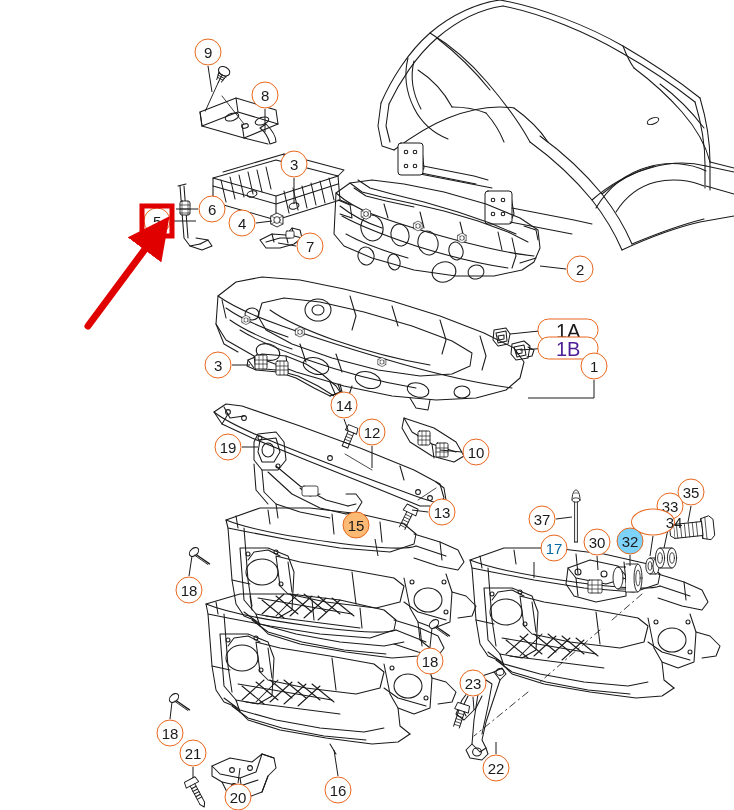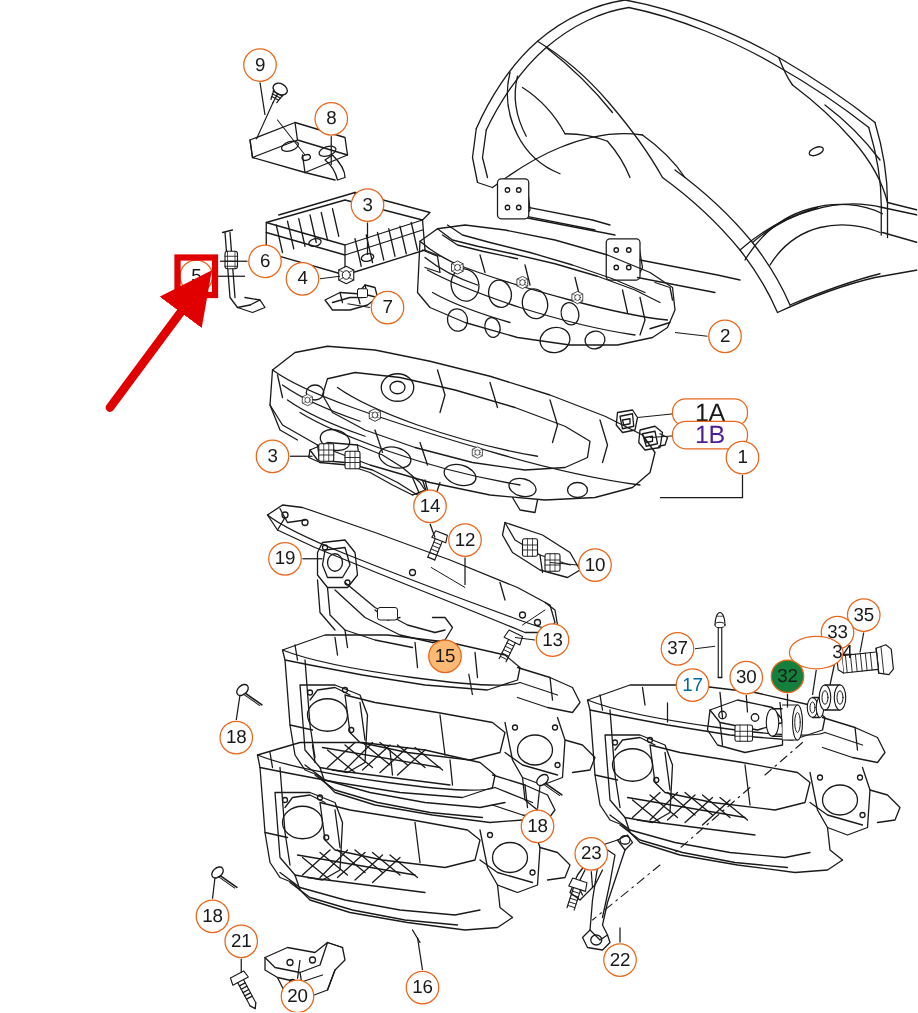--- a/index.html
+++ b/index.html
@@ -707,21 +707,21 @@
       <div class="callout circle" style="left: 344px; top: 405px; border-color: rgb(232, 103, 28); background: rgb(255, 255, 255); color: rgb(26, 26, 26);">14</div>
       <div class="callout circle" style="left: 372px; top: 432px; border-color: rgb(232, 103, 28); background: rgb(255, 255, 255); color: rgb(26, 26, 26);">12</div>
       <div class="callout circle" style="left: 476px; top: 452px; border-color: rgb(232, 103, 28); background: rgb(255, 255, 255); color: rgb(26, 26, 26);">10</div>
       <div class="callout circle" style="left: 228px; top: 447px; border-color: rgb(232, 103, 28); background: rgb(255, 255, 255); color: rgb(26, 26, 26);">19</div>
       <div class="callout circle" style="left: 442px; top: 512px; border-color: rgb(232, 103, 28); background: rgb(255, 255, 255); color: rgb(26, 26, 26);">13</div>
       <div class="callout circle" style="left: 356px; top: 525px; border-color: rgb(232, 103, 28); background: #fdba74; color: rgb(26, 26, 26);">15</div>
       <div class="callout circle" style="left: 542px; top: 519px; border-color: rgb(232, 103, 28); background: rgb(255, 255, 255); color: rgb(26, 26, 26);">37</div>
       <div class="callout circle" style="left: 691px; top: 492px; border-color: rgb(232, 103, 28); background: rgb(255, 255, 255); color: rgb(26, 26, 26);">35</div>
       <div class="callout circle" style="left: 670px; top: 506px; border-color: rgb(232, 103, 28); background: rgb(255, 255, 255); color: rgb(26, 26, 26);">33</div>
       <div class="callout circle" style="left: 653px; top: 522px; border-color: rgb(232, 103, 28); background: rgb(255, 255, 255); color: rgb(26, 26, 26); padding-left: 42px;">34</div>
-      <div class="callout circle" style="left: 630px; top: 541px; border-color: rgb(232, 103, 28); background: #15803d; color: rgb(26, 26, 26);">32</div>
+      <div class="callout circle" style="left: 630px; top: 541px; border-color: rgb(232, 103, 28); background: #7dd3fc; color: rgb(26, 26, 26);">32</div>
       <div class="callout circle" style="left: 597px; top: 542px; border-color: rgb(232, 103, 28); background: rgb(255, 255, 255); color: rgb(26, 26, 26);">30</div>
       <div class="callout circle" style="left: 534px; top: 548px; border-color: rgb(232, 103, 28); background: rgb(255, 255, 255); color: #0369a1; margin-left: 20px;">17</div>
       <div class="callout circle" style="left: 189px; top: 590px; border-color: rgb(232, 103, 28); background: rgb(255, 255, 255); color: rgb(26, 26, 26);">18</div>
       <div class="callout circle" style="left: 430px; top: 661px; border-color: rgb(232, 103, 28); background: rgb(255, 255, 255); color: rgb(26, 26, 26);">18</div>
       <div class="callout circle" style="left: 473px; top: 683px; border-color: rgb(232, 103, 28); background: rgb(255, 255, 255); color: rgb(26, 26, 26);">23</div>
       <div class="callout circle" style="left: 170px; top: 733px; border-color: rgb(232, 103, 28); background: rgb(255, 255, 255); color: rgb(26, 26, 26);">18</div>
       <div class="callout circle" style="left: 193px; top: 753px; border-color: rgb(232, 103, 28); background: rgb(255, 255, 255); color: rgb(26, 26, 26);">21</div>
       <div class="callout circle" style="left: 496px; top: 768px; border-color: rgb(232, 103, 28); background: rgb(255, 255, 255); color: rgb(26, 26, 26);">22</div>
       <div class="callout circle" style="left: 338px; top: 790px; border-color: rgb(232, 103, 28); background: rgb(255, 255, 255); color: rgb(26, 26, 26);">16</div>
       <div class="callout circle" style="left: 238px; top: 797px; border-color: rgb(232, 103, 28); background: rgb(255, 255, 255); color: rgb(26, 26, 26);">20</div>

